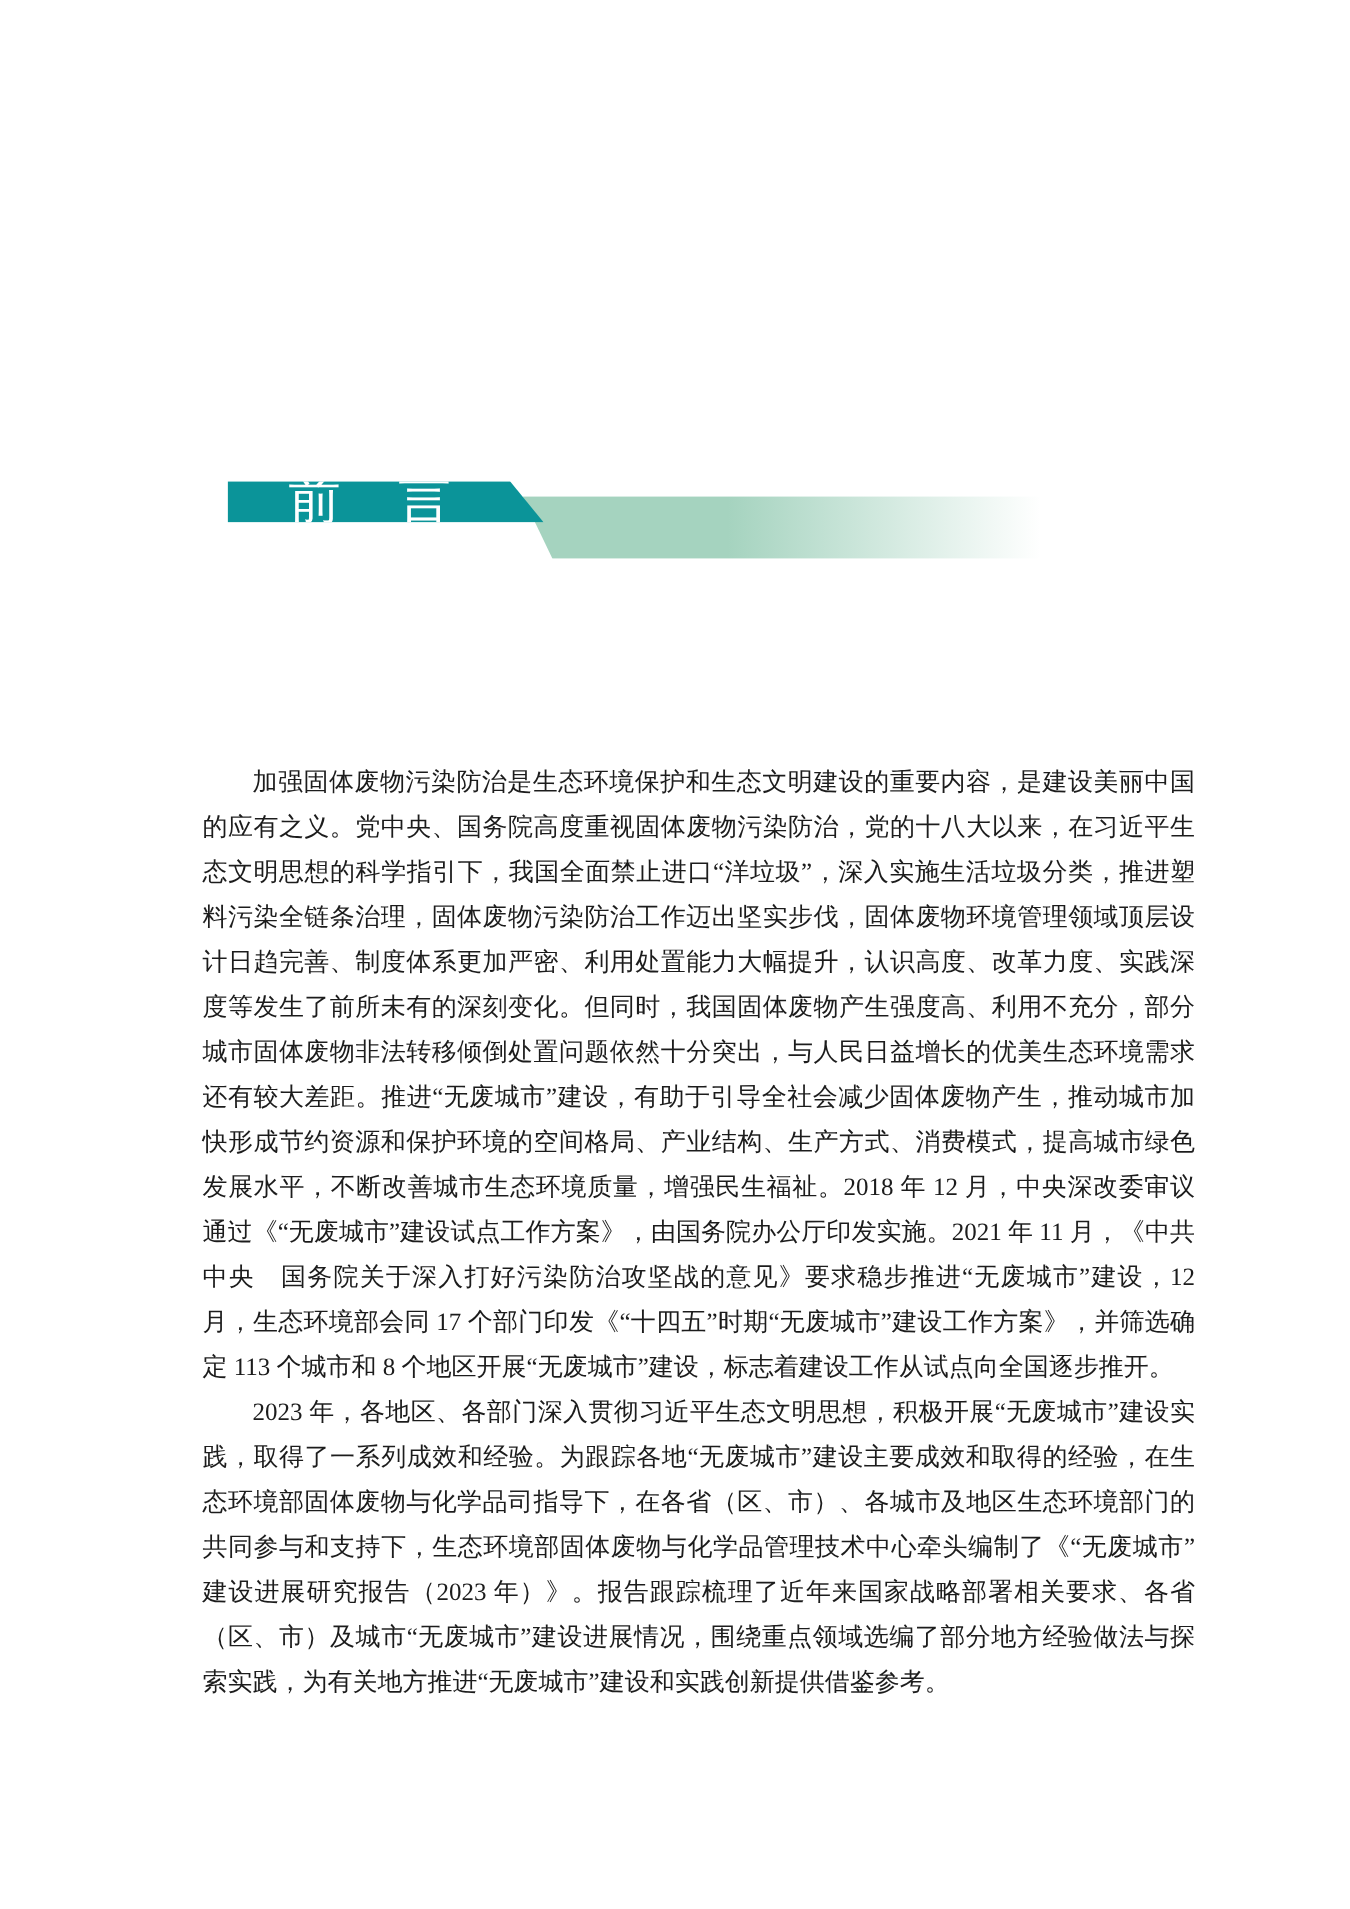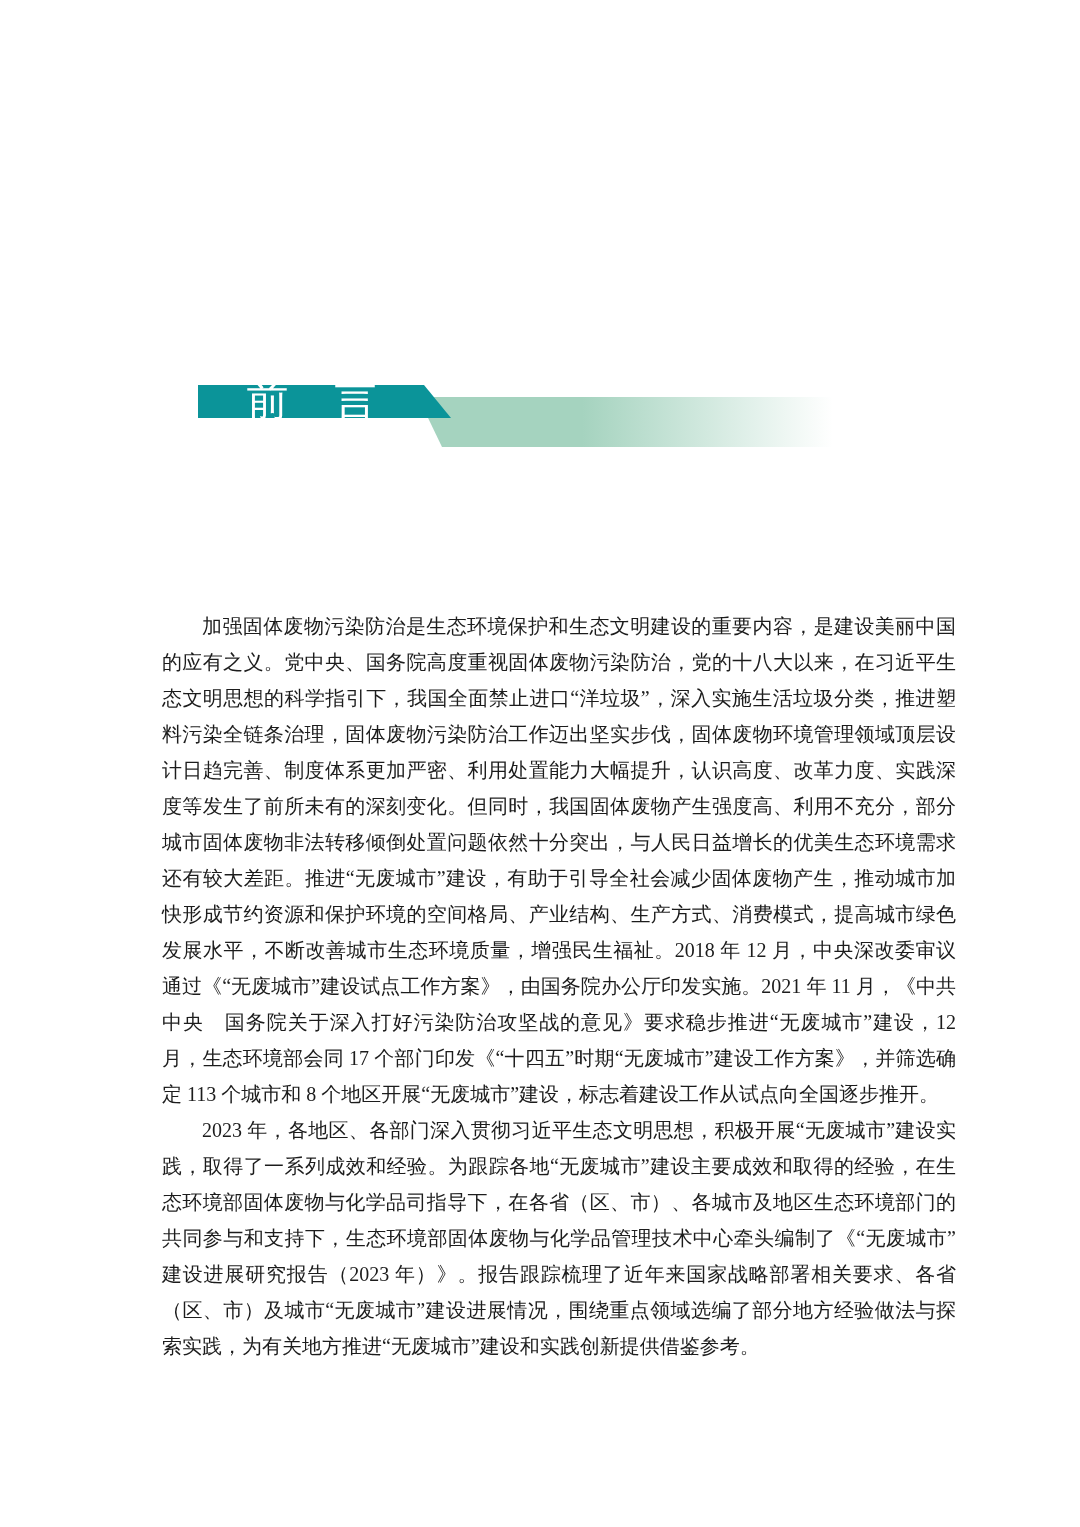--- a/index.html
+++ b/index.html
@@ -24,21 +24,21 @@
   .banner{position:absolute;left:0;top:0;width:1080px;height:460px;}
   .banner-light{
     position:absolute;
     left:418px;top:397px;
     width:432px;height:50px;
     clip-path:polygon(0 0,100% 0,100% 100%,24px 100%);
     background:linear-gradient(90deg,var(--mint) 0%,var(--mint) 38%,rgba(255,255,255,0) 96%);
   }
   .banner-dark{
     position:absolute;
-    left:198px;top:385px;
+    left:182px;top:385px;
     width:253px;height:33px;
     clip-path:polygon(0 0,226px 0,100% 100%,0 100%);
     background:var(--teal);
     display:flex;align-items:center;justify-content:center;
   }
   .banner-title{
     color:#ffffff;
     font-size:42px;
     line-height:1;
     letter-spacing:2px;

